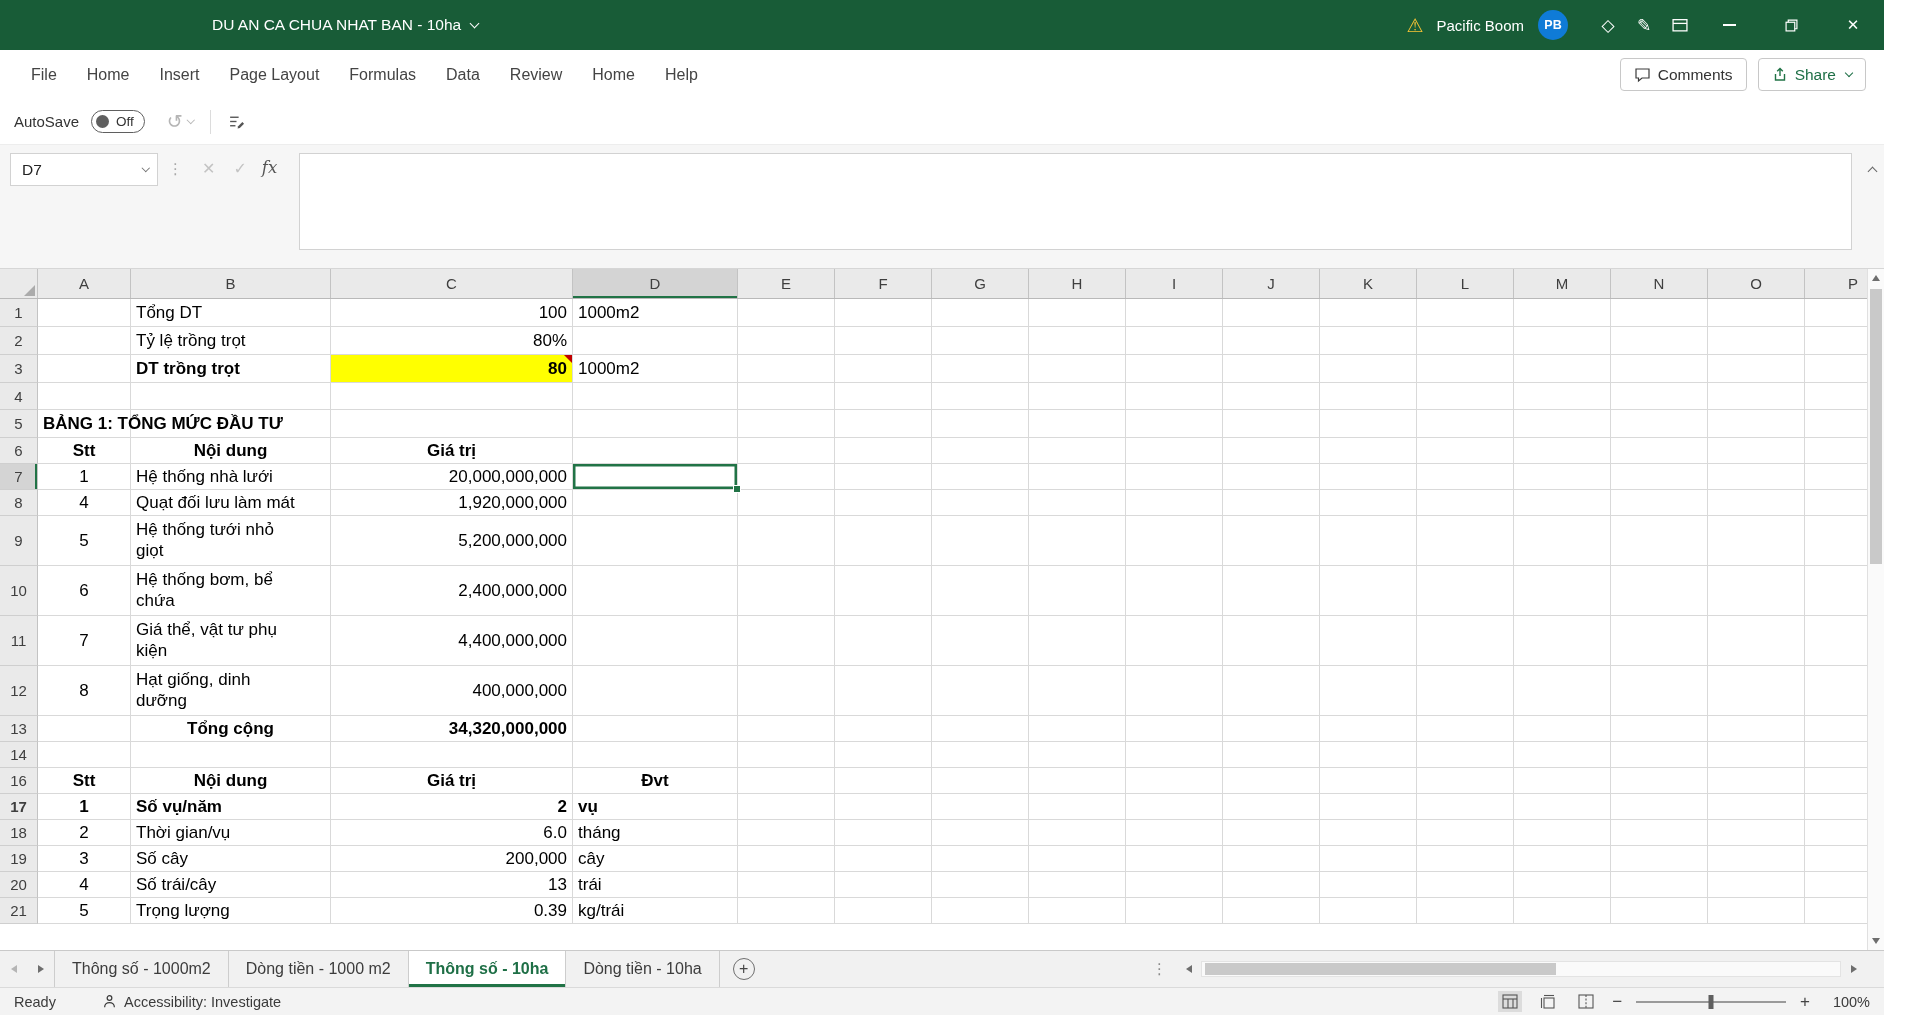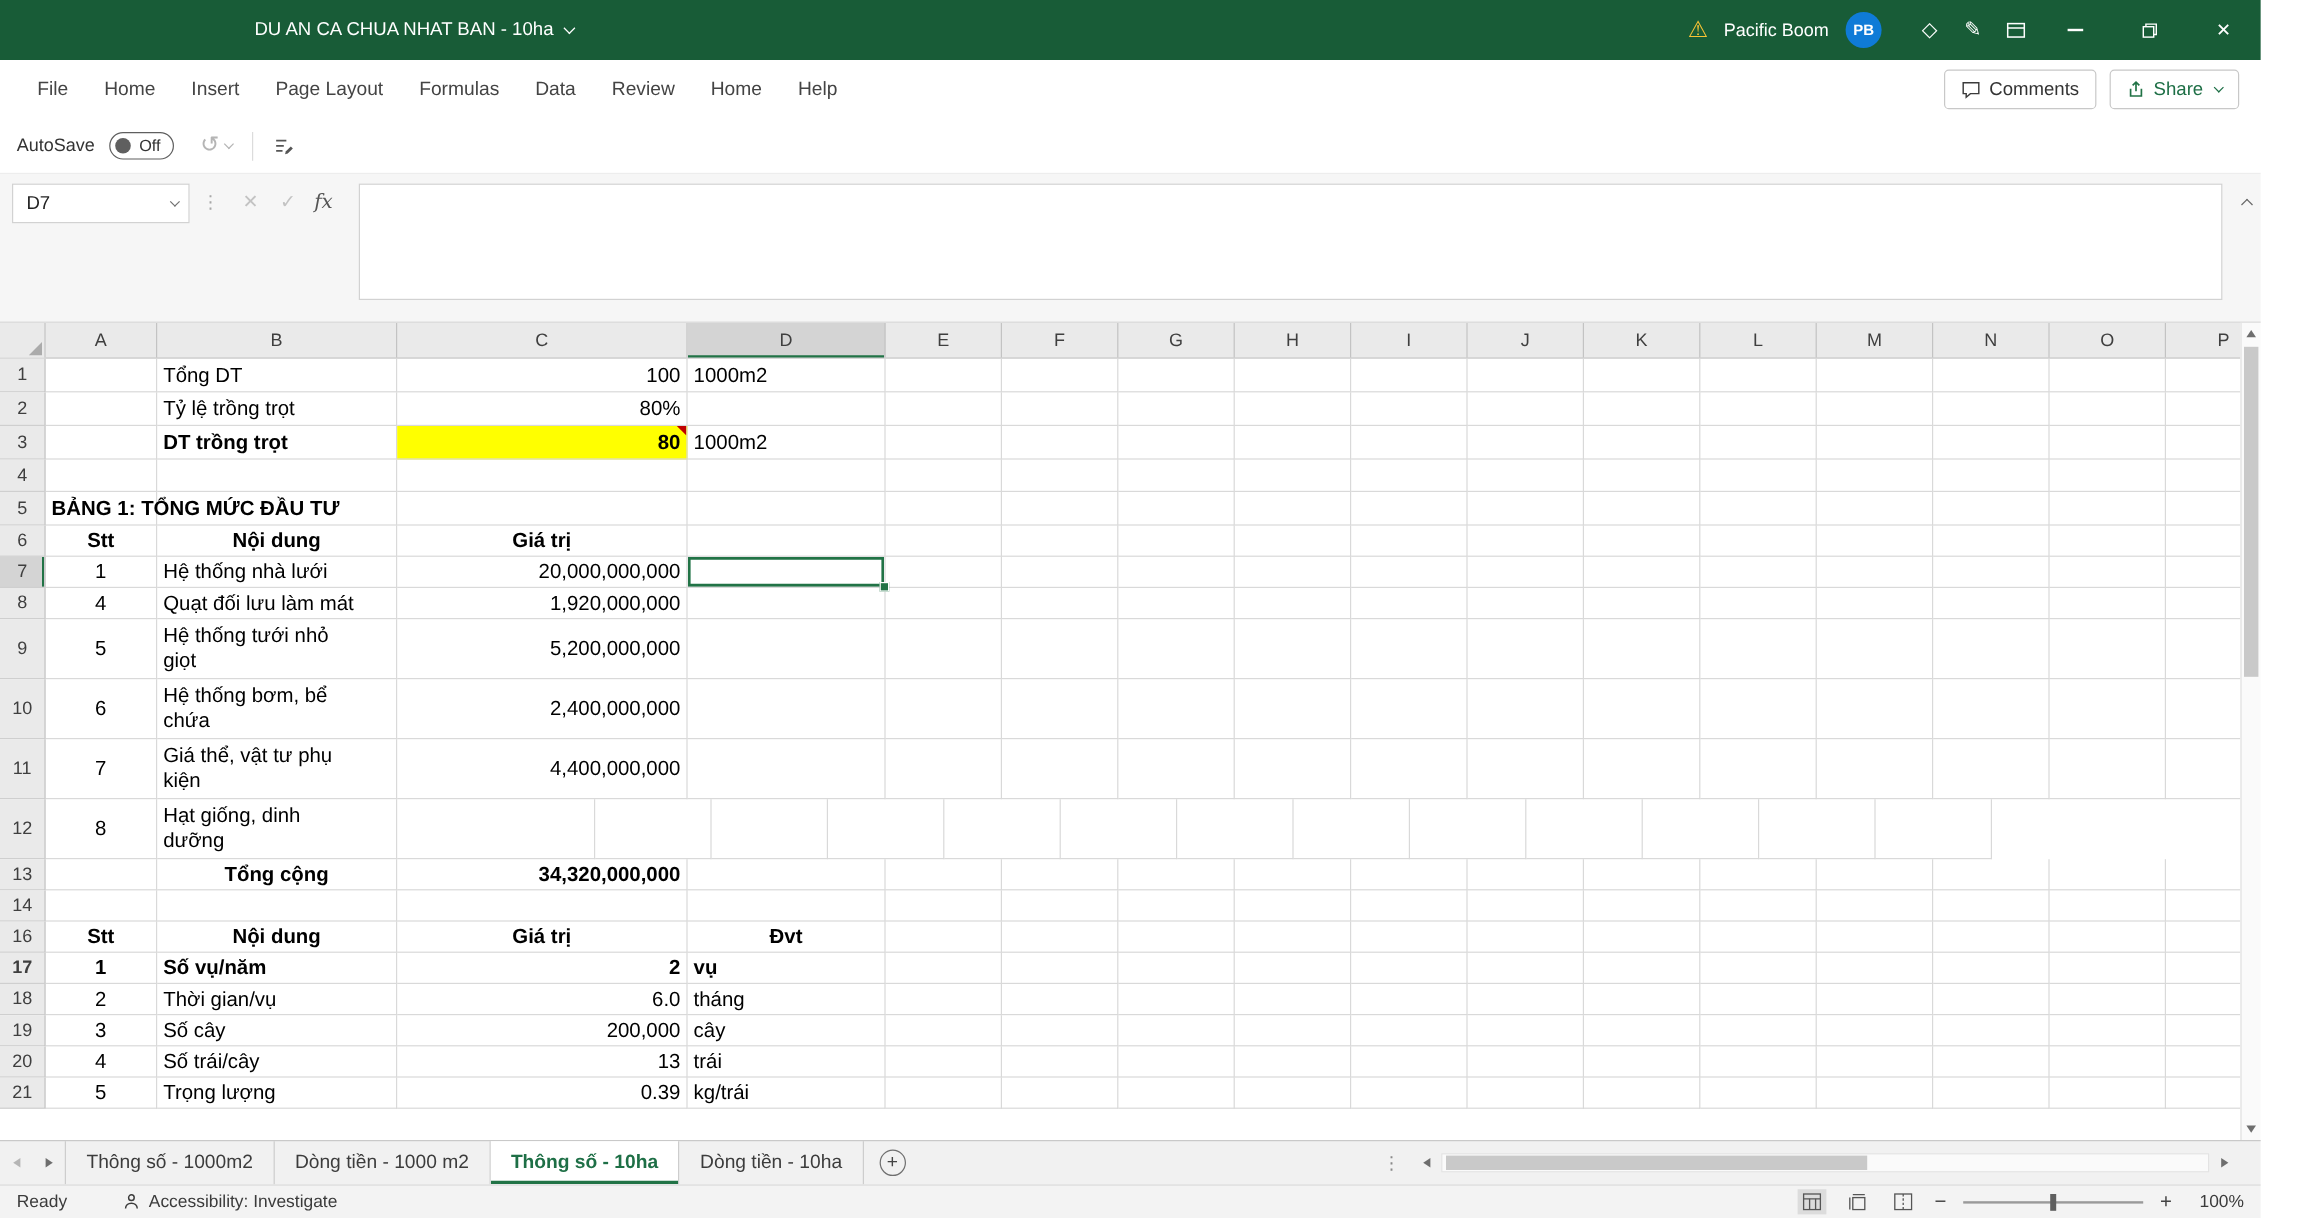--- a/index.html
+++ b/index.html
@@ -505,20 +505,23 @@
             <div class="cell" style="width: 97px;"></div>
           </div>
           <div class="grow" style="height: 50px;">
             <div class="rowh">12</div>
             <div class="cell ac" style="width: 93px;">
               <div class="ct">8</div>
             </div>
             <div class="cell wrap" style="width: 200px;">
               <div class="ct">Hạt giống, dinh
 dưỡng</div>
+            </div>
+            <div class="cell ar" style="width: 242px;">
+              <div class="ct">400,000,000</div>
             </div>
             <div class="cell" style="width: 165px;"></div>
             <div class="cell" style="width: 97px;"></div>
             <div class="cell" style="width: 97px;"></div>
             <div class="cell" style="width: 97px;"></div>
             <div class="cell" style="width: 97px;"></div>
             <div class="cell" style="width: 97px;"></div>
             <div class="cell" style="width: 97px;"></div>
             <div class="cell" style="width: 97px;"></div>
             <div class="cell" style="width: 97px;"></div>

